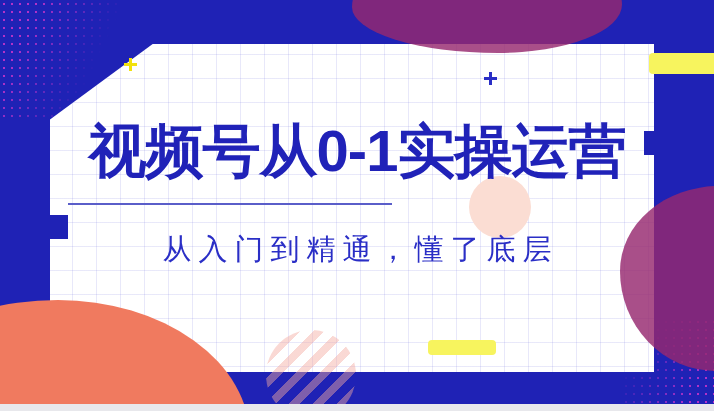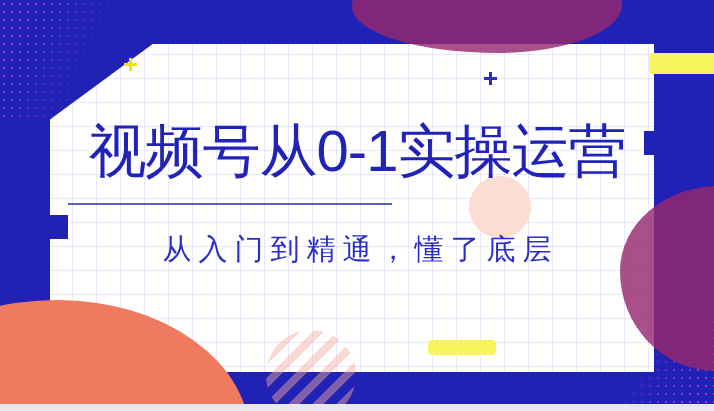--- a/index.html
+++ b/index.html
@@ -154,21 +154,21 @@
     background: #f07a5f;
     border-radius: 52% 48% 40% 60% / 64% 60% 40% 36%;
   }
 
   
   .title {
     position: absolute;
     left: 0; right: 0; top: 122px;
     text-align: center;
     font-size: 58px;
-    font-weight: 400;
+    font-weight: 700;
     color: #2022b8;
     letter-spacing: -1px;
     line-height: 1;
     white-space: nowrap;
   }
   .rule {
     position: absolute;
     left: 68px; top: 203px;
     width: 324px; height: 1.5px;
     background: #5a5ec9;

